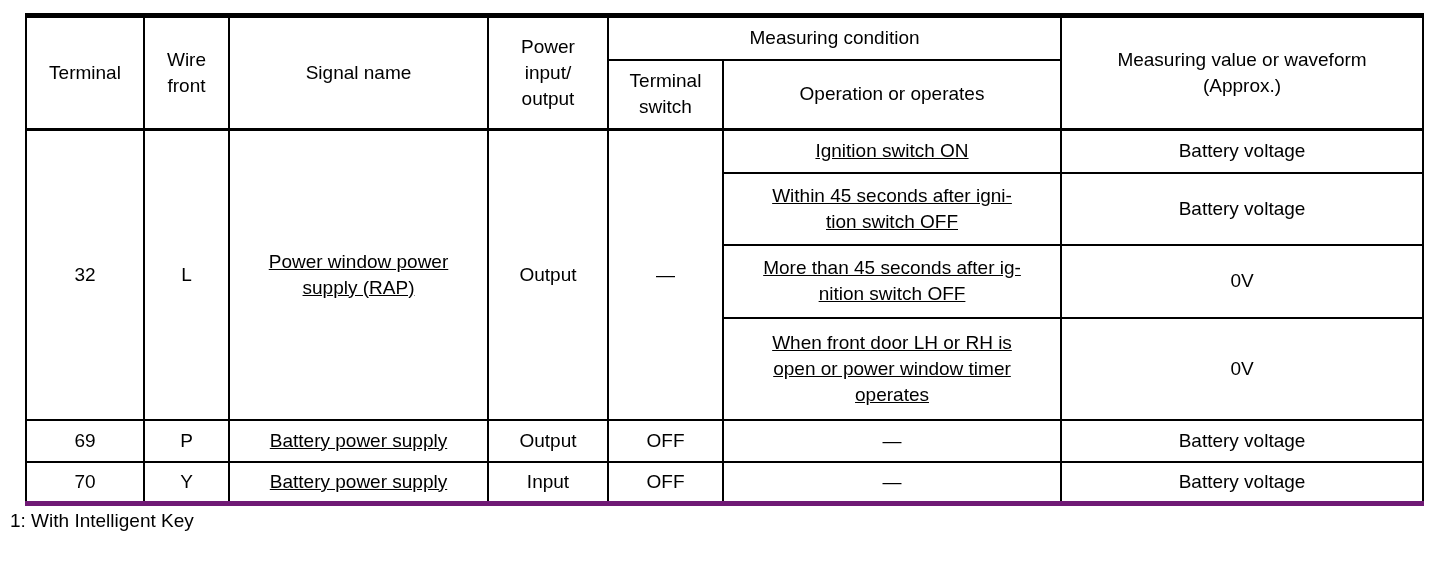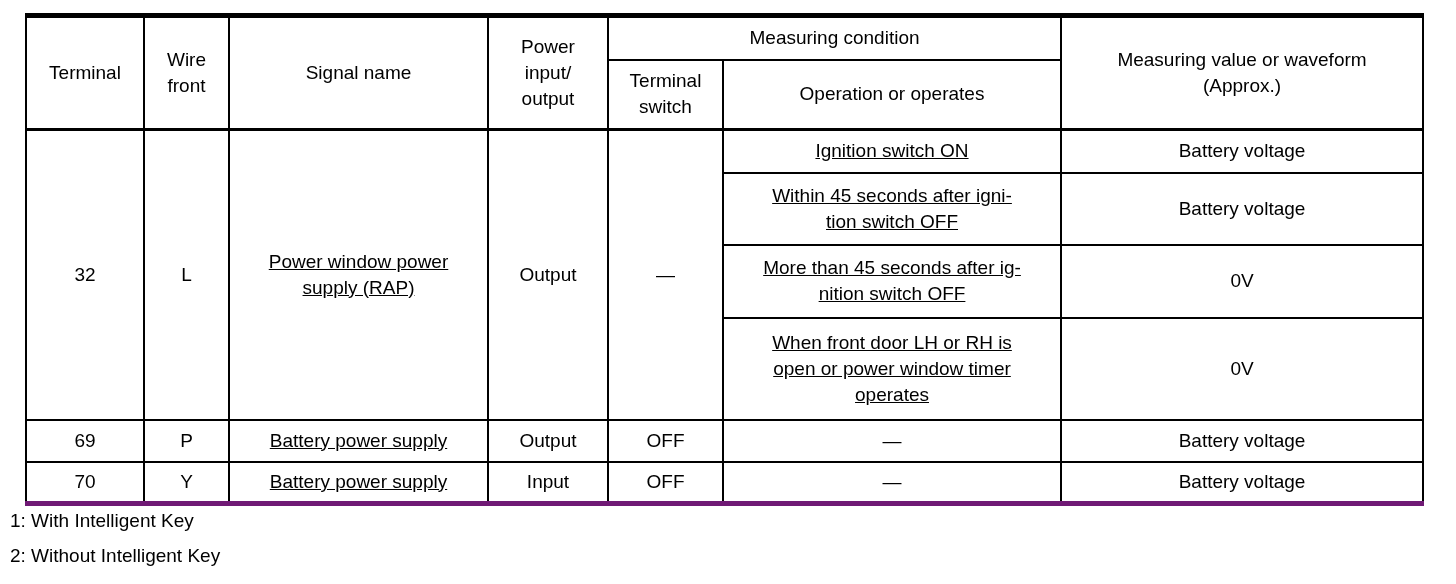--- a/index.html
+++ b/index.html
@@ -133,16 +133,15 @@
         <td>Input</td>
         <td>OFF</td>
         <td>—</td>
         <td>Battery voltage</td>
       </tr>
     </tbody>
   </table>
 
   <div class="notes">
     <div>1: With Intelligent Key</div>
-    <div>2: Without Intelligent Key</div>
   </div>
 
 </div>
 
 </body></html>

